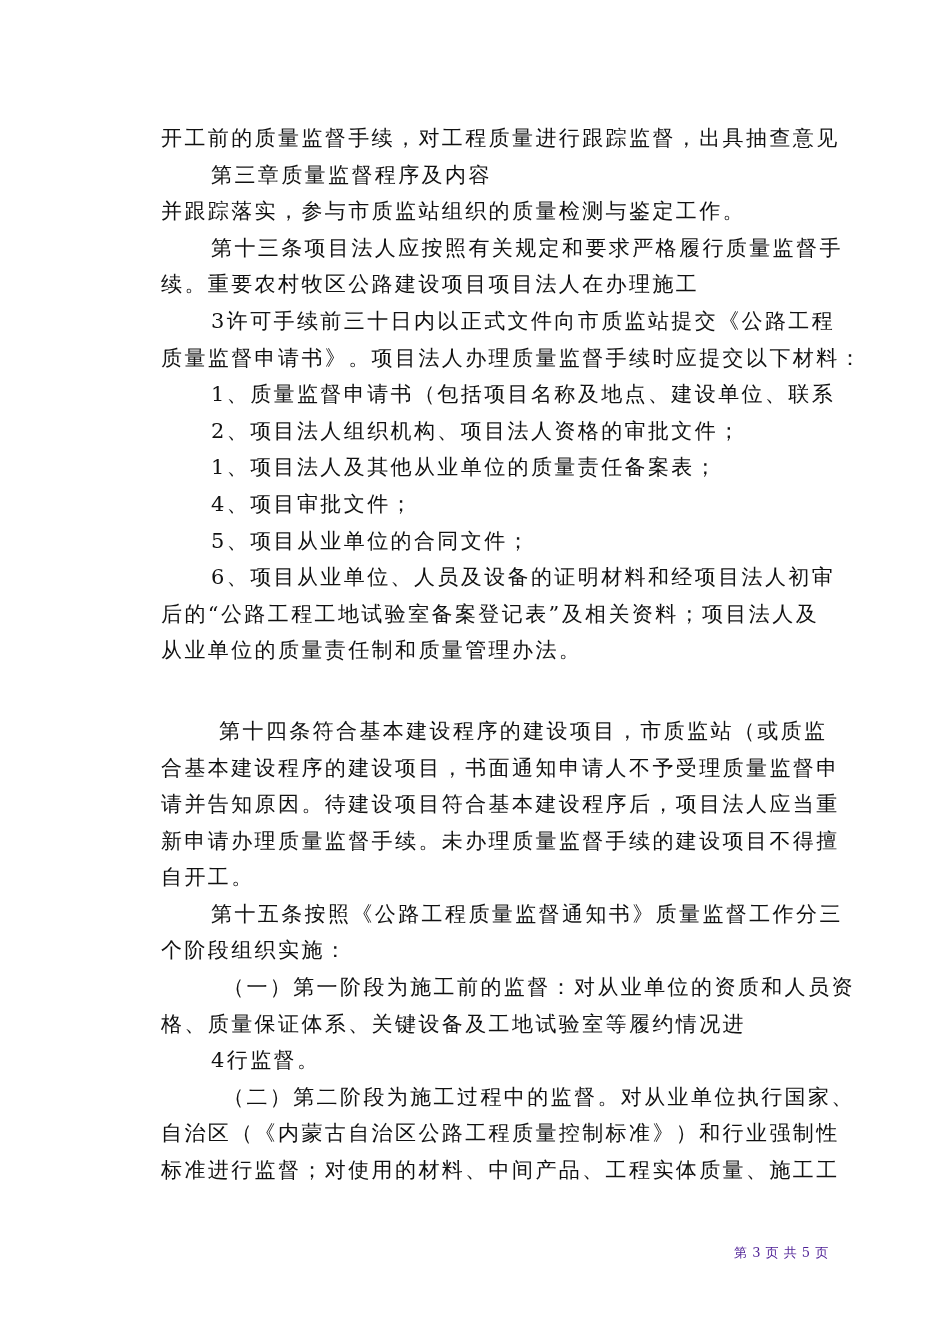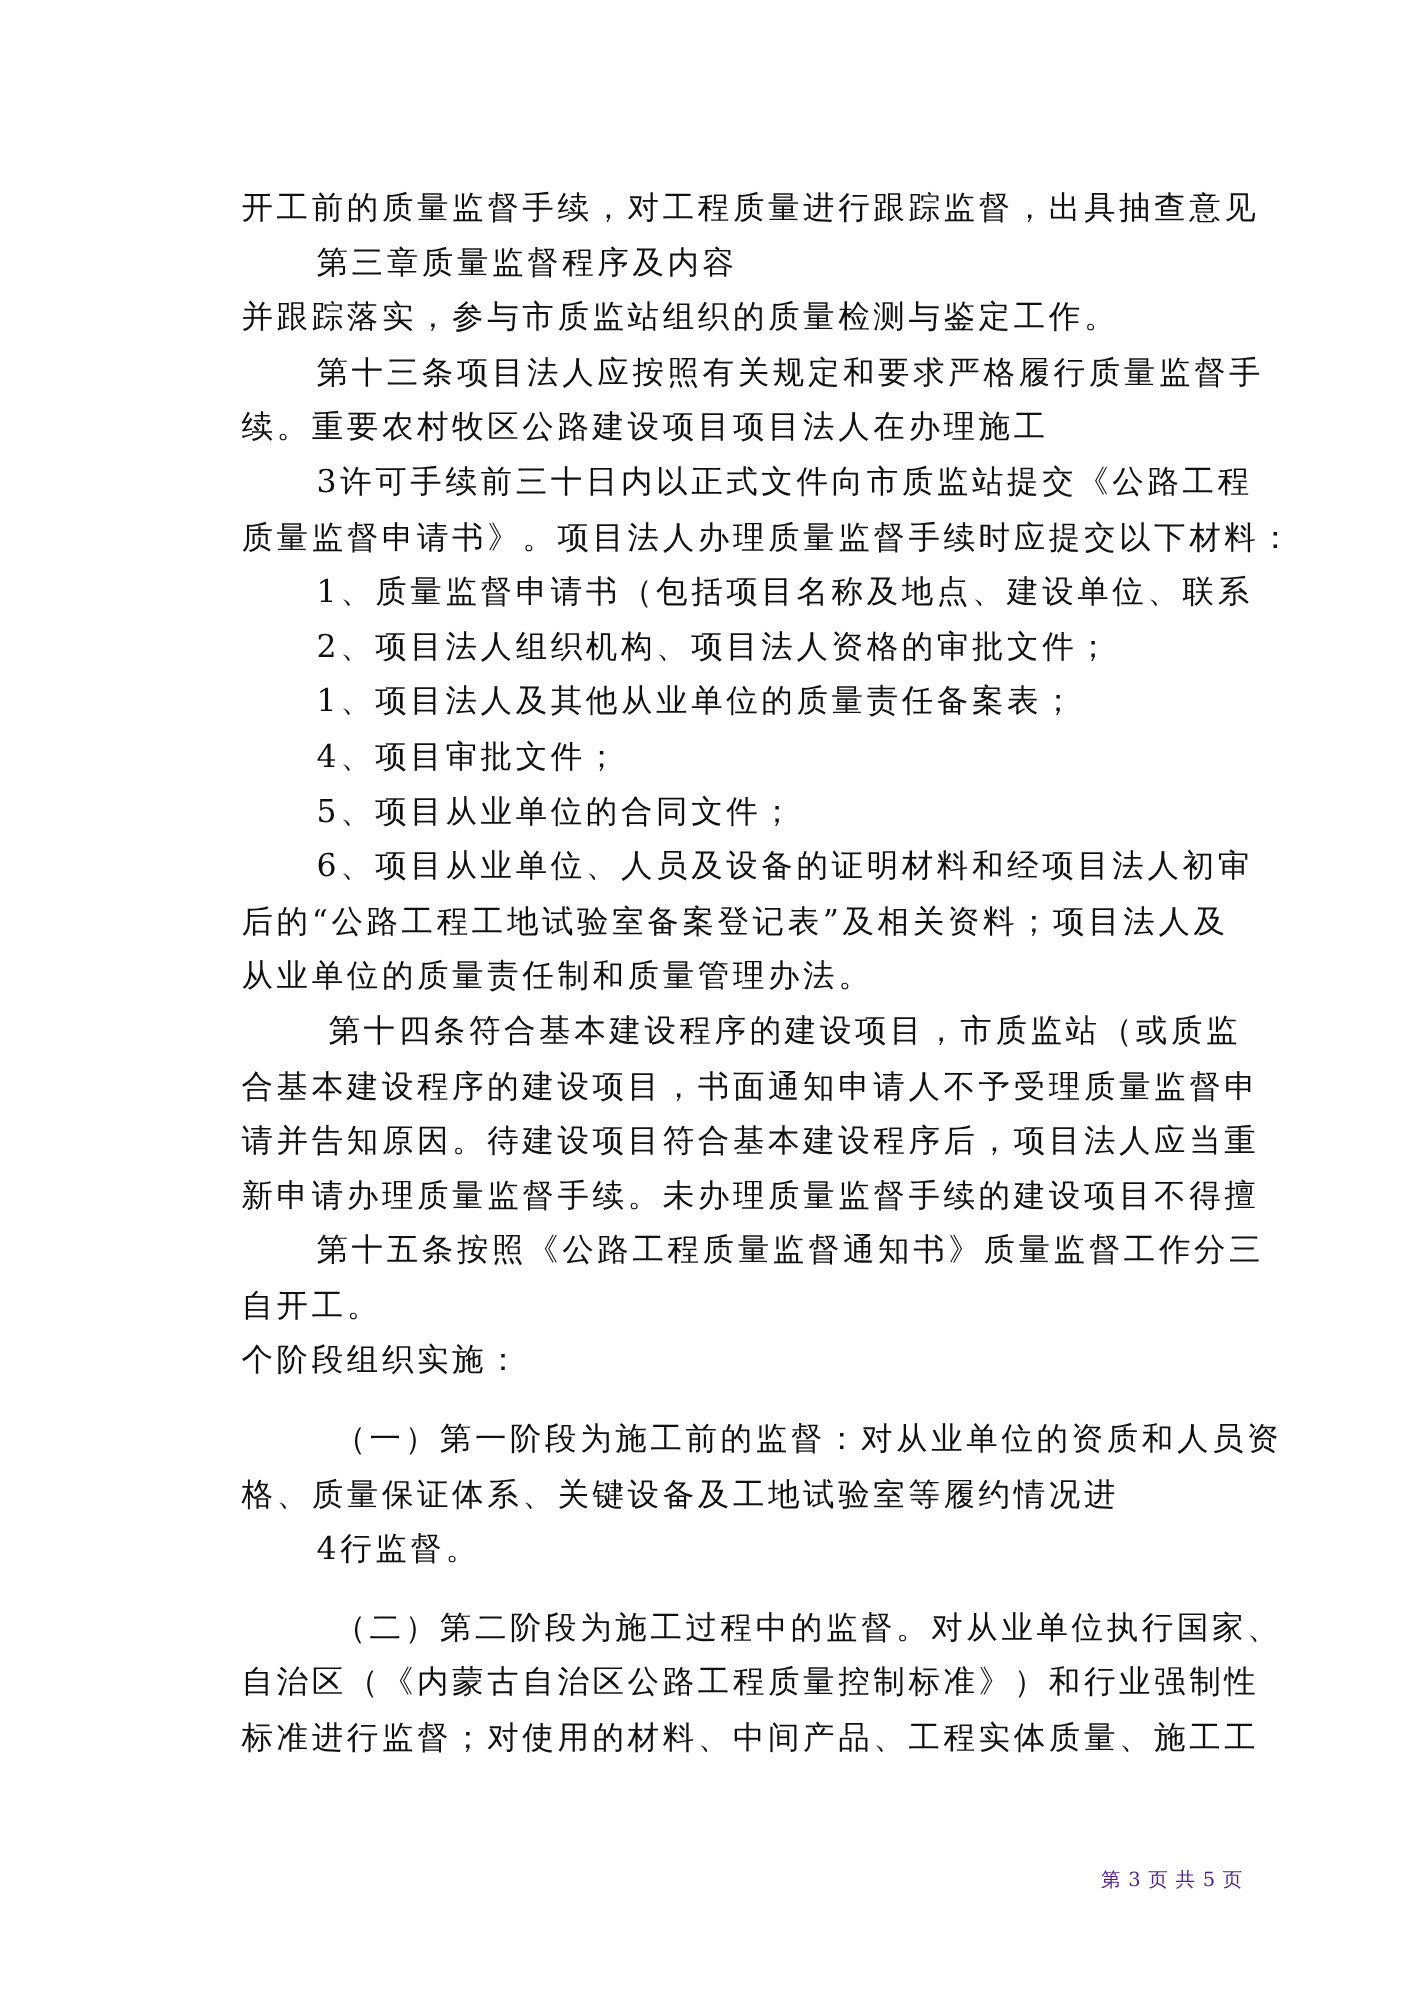--- a/index.html
+++ b/index.html
@@ -31,22 +31,22 @@
     }
     .line {
       height: 36.6px;
       line-height: 36.6px;
       font-size: 21px;
       white-space: nowrap;
       letter-spacing: 2.4px;
       overflow: visible;
     }
     .indent-2 { padding-left: 50px; }
-    .indent-2b { padding-left: 58px; }
-    .indent-3 { padding-left: 62px; margin-top: 16px; }
+    .indent-2b { padding-left: 58px; margin-top: 44px; }
+    .indent-3 { padding-left: 62px; }
     .footer {
       position: absolute;
       left: 718px;
       top: 1244px;
       font-size: 13px;
       color: #4c1d95;
       font-family: "DejaVu Serif", "Liberation Serif", serif;
       letter-spacing: 0.5px;
     }
   </style>
@@ -67,22 +67,22 @@
     <div class="line indent-2">1、项目法人及其他从业单位的质量责任备案表；</div>
     <div class="line indent-2">4、项目审批文件；</div>
     <div class="line indent-2">5、项目从业单位的合同文件；</div>
     <div class="line indent-2">6、项目从业单位、人员及设备的证明材料和经项目法人初审</div>
     <div class="line">后的“公路工程工地试验室备案登记表”及相关资料；项目法人及</div>
     <div class="line">从业单位的质量责任制和质量管理办法。</div>
     <div class="line indent-2b">第十四条符合基本建设程序的建设项目，市质监站（或质监</div>
     <div class="line">合基本建设程序的建设项目，书面通知申请人不予受理质量监督申</div>
     <div class="line">请并告知原因。待建设项目符合基本建设程序后，项目法人应当重</div>
     <div class="line">新申请办理质量监督手续。未办理质量监督手续的建设项目不得擅</div>
+    <div class="line">自开工。</div>
     <div class="line indent-2">第十五条按照《公路工程质量监督通知书》质量监督工作分三</div>
-    <div class="line">自开工。</div>
     <div class="line">个阶段组织实施：</div>
     <div class="line indent-3">（一）第一阶段为施工前的监督：对从业单位的资质和人员资</div>
     <div class="line">格、质量保证体系、关键设备及工地试验室等履约情况进</div>
     <div class="line indent-2">4行监督。</div>
     <div class="line indent-3">（二）第二阶段为施工过程中的监督。对从业单位执行国家、</div>
     <div class="line">自治区（《内蒙古自治区公路工程质量控制标准》）和行业强制性</div>
     <div class="line">标准进行监督；对使用的材料、中间产品、工程实体质量、施工工</div>
   </div>
 
   <div class="footer">第 3 页 共 5 页</div>

